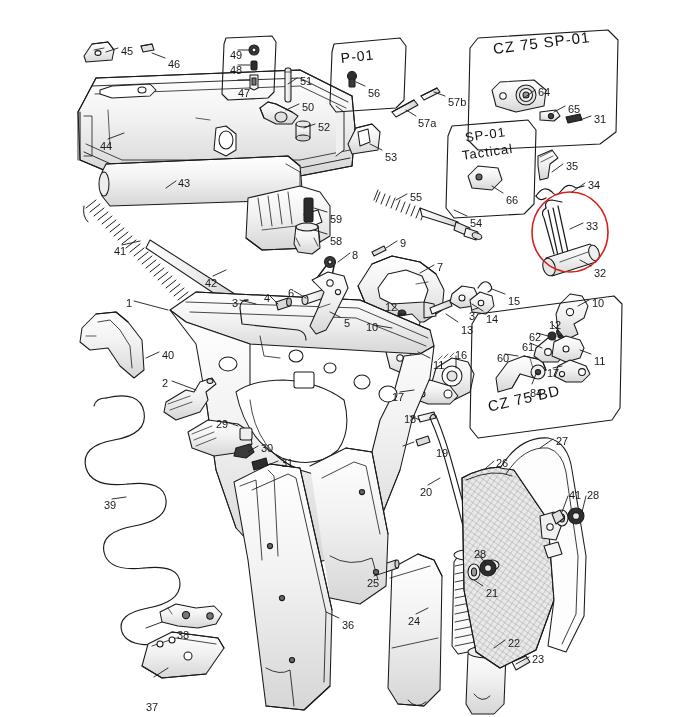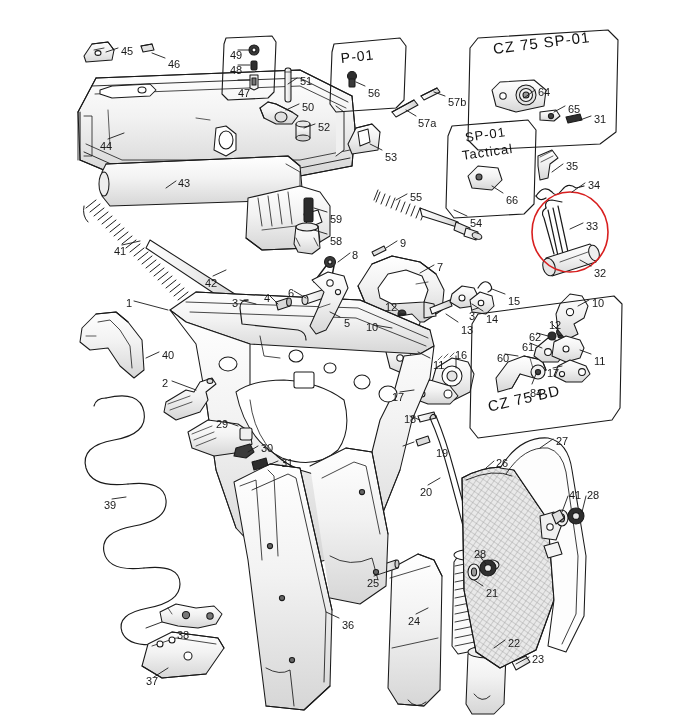--- a/index.html
+++ b/index.html
@@ -670,21 +670,21 @@
       <div class="lbl" style="left: 587px; top: 490px;">28</div>
       <div class="lbl" style="left: 474px; top: 549px;">28</div>
       <div class="lbl" style="left: 216px; top: 419px;">29</div>
       <div class="lbl" style="left: 261px; top: 443px;">30</div>
       <div class="lbl" style="left: 281px; top: 458px;">31</div>
       <div class="lbl" style="left: 594px; top: 268px;">32</div>
       <div class="lbl" style="left: 586px; top: 221px;">33</div>
       <div class="lbl" style="left: 588px; top: 180px;">34</div>
       <div class="lbl" style="left: 566px; top: 161px;">35</div>
       <div class="lbl" style="left: 342px; top: 620px;">36</div>
-      <div class="lbl" style="left: 146px; top: 676px;">37</div>
+      <div class="lbl" style="left: 146px; top: 702px;">37</div>
       <div class="lbl" style="left: 138px; top: 630px; margin-left: 39px;">38</div>
       <div class="lbl" style="left: 104px; top: 500px;">39</div>
       <div class="lbl" style="left: 162px; top: 350px;">40</div>
       <div class="lbl" style="left: 114px; top: 246px;">41</div>
       <div class="lbl" style="left: 205px; top: 278px;">42</div>
       <div class="lbl" style="left: 178px; top: 178px;">43</div>
       <div class="lbl" style="left: 100px; top: 141px;">44</div>
       <div class="lbl" style="left: 121px; top: 46px;">45</div>
       <div class="lbl" style="left: 168px; top: 59px;">46</div>
       <div class="lbl" style="left: 238px; top: 80px; margin-top: 8px;">47</div>

